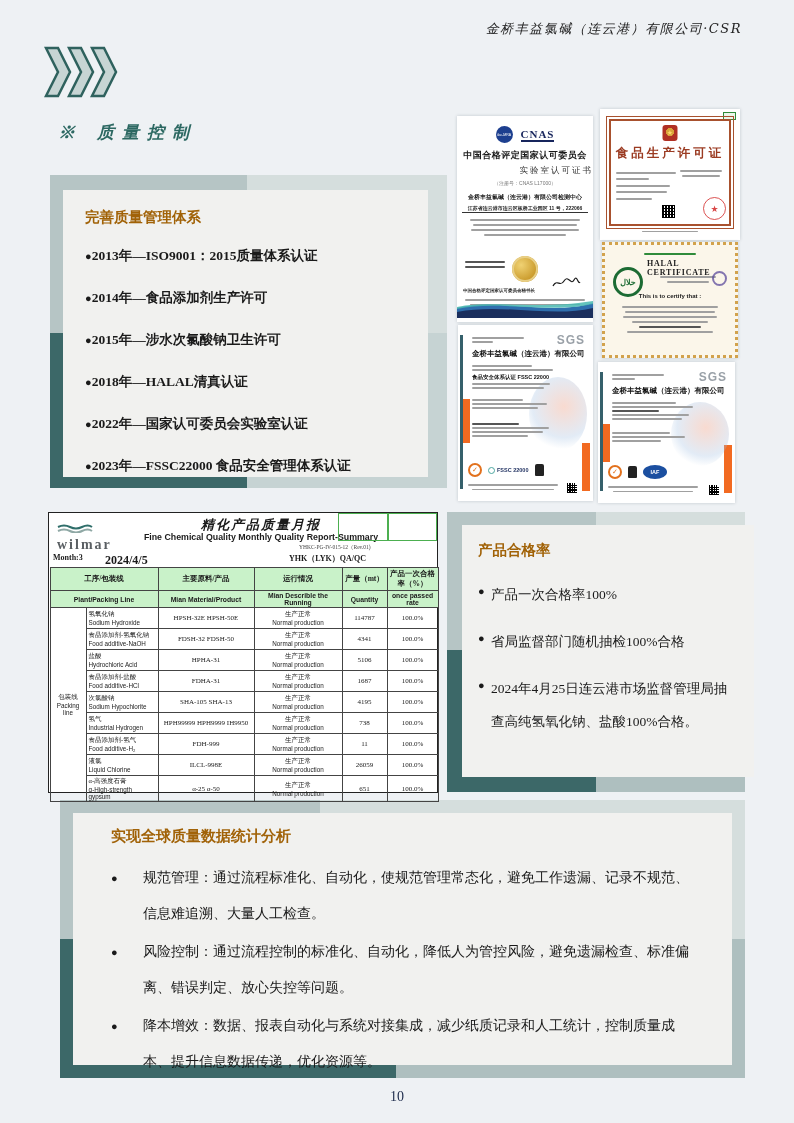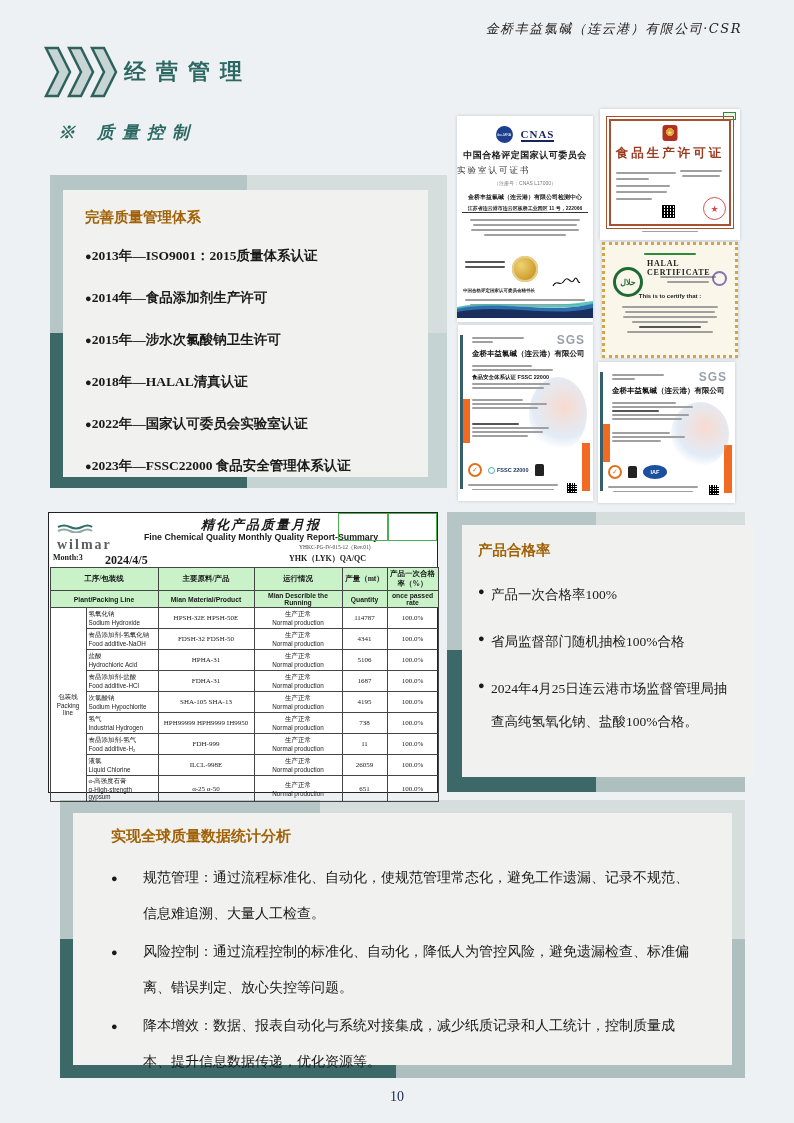--- a/index.html
+++ b/index.html
@@ -55,21 +55,21 @@
   .cert { position:absolute; background:#fff; box-shadow:0 0 3px rgba(60,80,90,.25); overflow:hidden; }
   .bar { background:#a0a0a0; height:2px; border-radius:1px; margin:3px auto; }
   .bar.dk { background:#555; }
   
   .cert-cnas { left:457px; top:116px; width:136px; height:206px; }
   .cnas-logos { display:flex; justify-content:center; align-items:center; gap:8px; margin-top:10px; }
   .ilac { width:17px; height:17px; border-radius:50%; background:#1d3f8f;
           color:#fff; font-size:3.5px; display:flex; align-items:center; justify-content:center; text-align:center; }
   .cnasword { font-size:11px; font-weight:bold; color:#17255c; letter-spacing:1px; font-family:"Liberation Serif", serif; border-bottom:2px solid #17255c; }
   .cnas-t1 { text-align:center; font-size:9px; font-weight:bold; margin-top:6px; letter-spacing:.5px; }
-  .cnas-t2 { text-align:left; font-size:8.5px; color:#333; margin-top:3px; letter-spacing:2px; }
+  .cnas-t2 { text-align:right; font-size:8.5px; color:#333; margin-top:3px; letter-spacing:2px; }
   .cnas-reg { text-align:center; font-size:5px; color:#777; margin-top:3px; }
   .cnas-holder { text-align:center; font-size:6px; font-weight:bold; margin-top:7px; }
   .cnas-addr { text-align:center; font-size:5px; font-weight:bold; margin-top:3px; border-bottom:1px solid #333; padding-bottom:1px; margin-left:5px; margin-right:5px; }
   .cnas-seal { position:absolute; left:55px; top:140px; width:26px; height:26px; border-radius:50%;
                background:radial-gradient(circle at 35% 35%, #f0d273, #c9992a 70%, #a87c1d); box-shadow:0 0 0 2px #e8cf86 inset; }
   .cnas-issuer { position:absolute; left:6px; top:172px; font-size:4.5px; font-weight:bold; color:#222; }
   .cnas-sign { position:absolute; right:12px; top:160px; }
   .cnas-wave { position:absolute; bottom:0; left:0; }
   .cnas-dates { position:absolute; left:8px; top:142px; width:40px; }
   
@@ -160,21 +160,20 @@
 
   <div class="hdr-company">金桥丰益氯碱（连云港）有限公司·CSR</div>
 
   <div class="chevrons">
     <svg width="76" height="52" viewBox="0 0 76 52">
       <polygon points="2,2 14,2 26,26 14,50 2,50 14,26" fill="#c7d5d4" stroke="#2f625e" stroke-width="2.5"></polygon>
       <polygon points="25,2 37,2 49,26 37,50 25,50 37,26" fill="#c7d5d4" stroke="#2f625e" stroke-width="2.5"></polygon>
       <polygon points="48,2 60,2 72,26 60,50 48,50 60,26" fill="#c7d5d4" stroke="#2f625e" stroke-width="2.5"></polygon>
     </svg>
   </div>
-  <div class="sec-title">经营管理</div>
   <div class="sub-title">※ 质量控制</div>
 
   <div class="bd b1r1"></div>
   <div class="bd b1r2"></div>
   <div class="bd b2r1"></div>
   <div class="bd b2r2"></div>
   <div class="bd b3r1"></div>
   <div class="bd b3r2"></div>
 
   <div class="panel panel-1">

